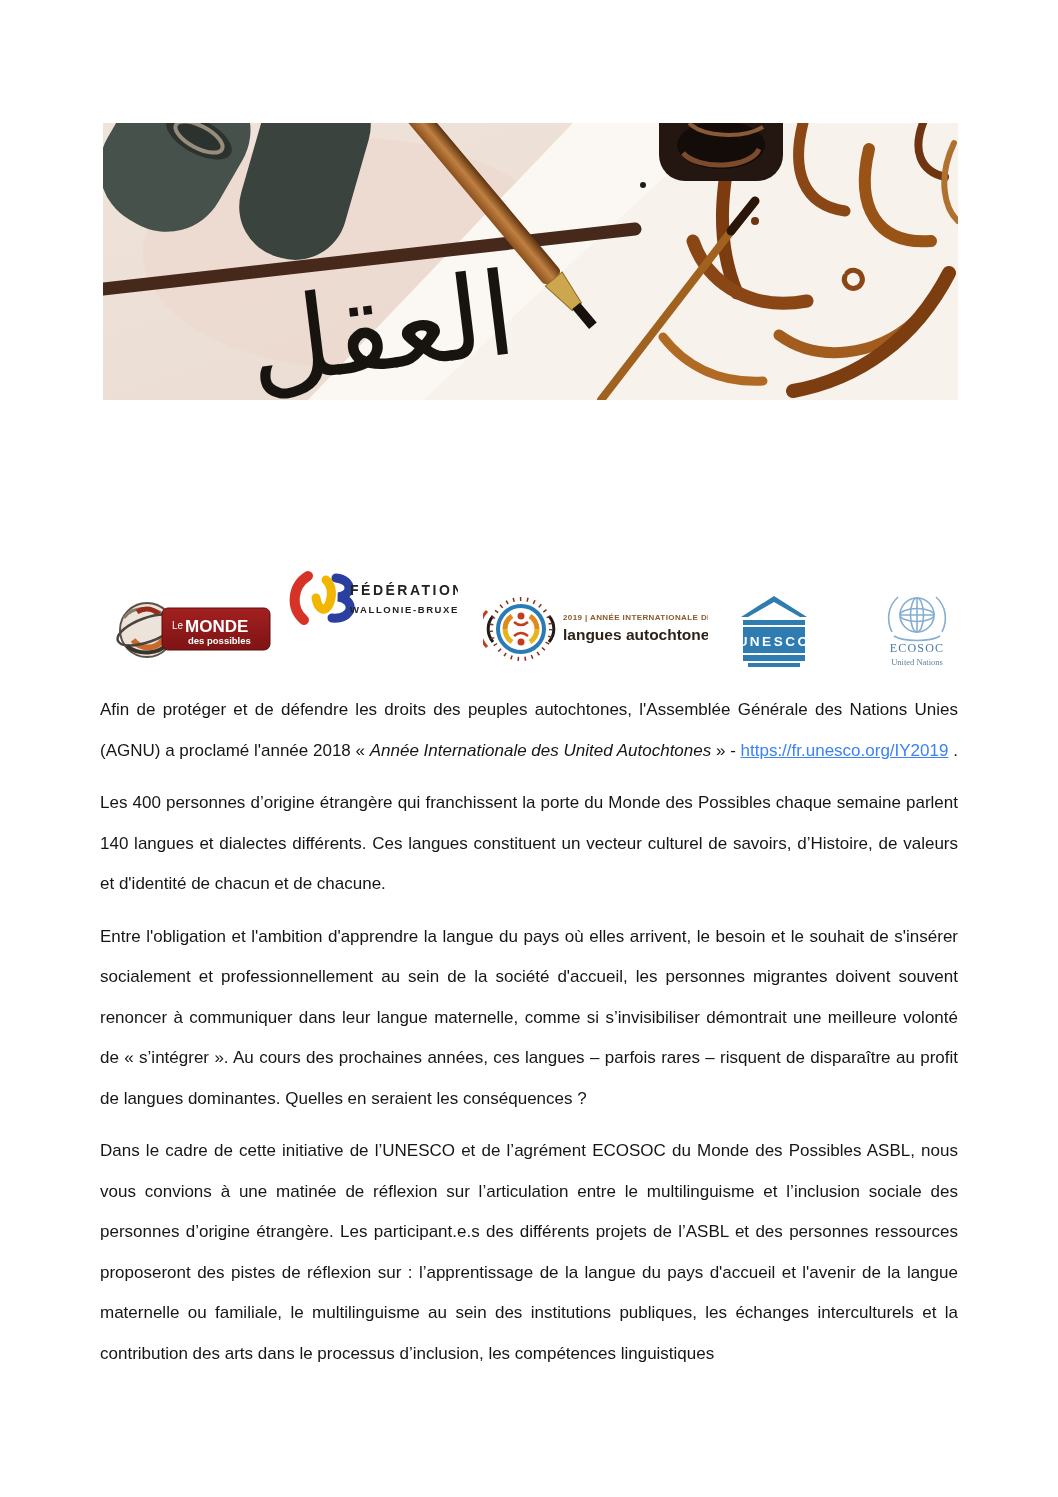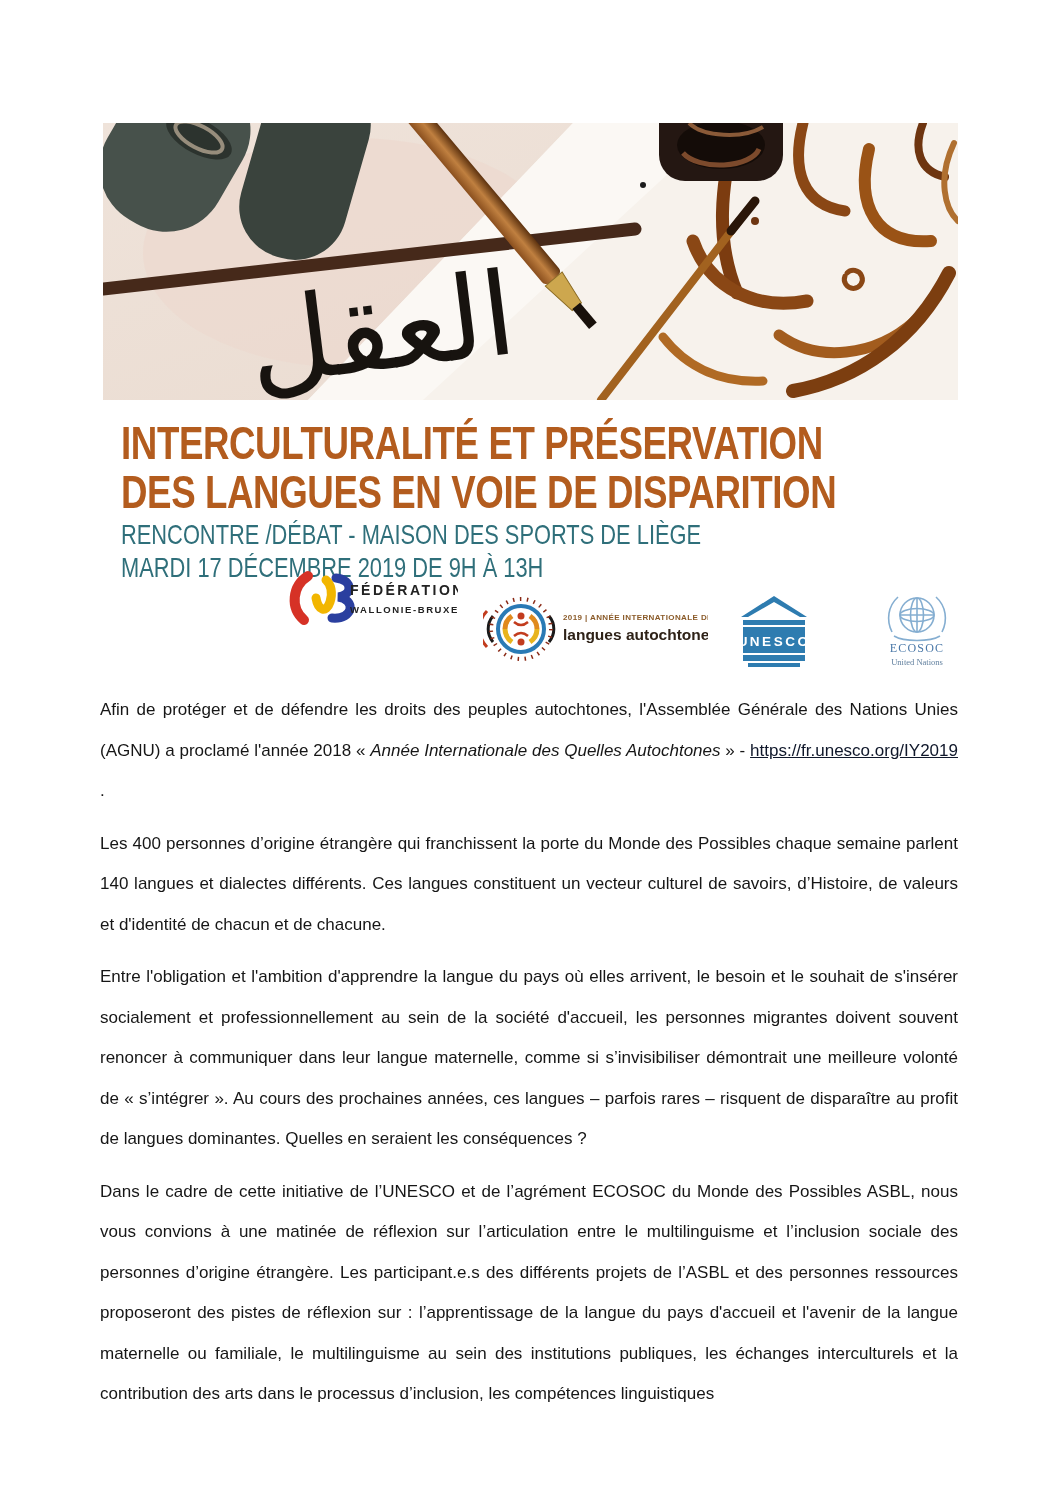--- a/index.html
+++ b/index.html
@@ -26,21 +26,21 @@
   .logo-monde{left:116px;top:596px;}
   .logo-federation{left:286px;top:568px;font-weight:bold;}
   .logo-autochtones{left:483px;top:592px;}
   .logo-unesco{left:741px;top:596px;}
   .logo-ecosoc{left:862px;top:590px;margin-left:20px;}
 
   
   .bodytext{position:absolute;left:100px;top:690px;width:858px;
             font-size:17px;line-height:40.5px;color:#161616;text-align:justify;}
   .bodytext p{margin:0 0 12px 0;}
-  .bodytext a{color:#0f172a;text-decoration:underline;}
+  .bodytext a{color:#3b82f6;text-decoration:underline;}
   .bodytext i{font-style:italic;}
 </style>
 </head>
 <body>
 
 <div class="page">
 
   <div class="hero">
     <svg viewBox="0 0 855 277" preserveAspectRatio="none">
       <defs>
@@ -103,30 +103,38 @@
         <rect x="-5" y="257" width="10" height="26" fill="#18100a"></rect>
       </g>
 
       <g>
         <path d="M636 98 L 498 277" stroke="#a2621f" stroke-width="8" stroke-linecap="round"></path>
         <path d="M628 108 L 652 78" stroke="#2a1608" stroke-width="9" stroke-linecap="round"></path>
       </g>
     </svg>
   </div>
 
-  <div class="title">
-    <div class="t-line">INTERCULTURALITÉ ET PRÉSERVATION</div>
-    <div class="t-line">DES LANGUES EN VOIE DE DISPARITION</div>
-  </div>
-
-  <div class="subtitle">
-    <div class="s-line">RENCONTRE /DÉBAT - MAISON DES SPORTS DE LIÈGE</div>
-    <div class="s-line">MARDI 17 DÉCEMBRE 2019 DE 9H À 13H</div>
-  </div>
-
+
+
+  <div class="logo logo-monde">
+    <svg width="160" height="68" viewBox="0 0 160 68">
+      <g>
+        <circle cx="31" cy="34" r="27" fill="#ece4da" stroke="#5a5248" stroke-width="2"></circle>
+        <path d="M8 22 C 18 8, 44 10, 55 26" stroke="#8a7a6a" stroke-width="3" fill="none"></path>
+        <path d="M17 44 C 25 54, 39 54, 47 44" stroke="#c96a2a" stroke-width="6" fill="none"></path>
+        <path d="M21 16 C 29 11, 37 13, 43 18" stroke="#9a2a1a" stroke-width="5" fill="none"></path>
+        <ellipse cx="31" cy="34" rx="31" ry="12" fill="none" stroke="#4a443c" stroke-width="2.5" transform="rotate(-20 31 34)"></ellipse>
+        <path d="M11 50 C 23 60, 43 58, 51 48" stroke="#3a332c" stroke-width="4" fill="none"></path>
+      </g>
+      <rect x="46" y="12" width="108" height="42" rx="6" fill="url(#gBadge)" stroke="#5e0f0f" stroke-width="1"></rect>
+      <text x="56" y="33" font-size="10" fill="#ffffff" font-family="'Liberation Sans',sans-serif">Le</text>
+      <text x="69" y="36" font-size="17" font-weight="bold" fill="#ffffff" font-family="'Liberation Sans',sans-serif">MONDE</text>
+      <text x="72" y="48" font-size="9.5" font-weight="bold" fill="#ffffff" font-family="'Liberation Sans',sans-serif">des possibles</text>
+    </svg>
+  </div>
 
   <div class="logo logo-federation">
     <svg width="172" height="60" viewBox="0 0 172 60">
       <g stroke-linecap="round" fill="none">
         <path d="M22 8 C 6 18, 4 40, 18 52" stroke="#d63226" stroke-width="10"></path>
         <path d="M30 30 C 32 42, 40 46, 44 34 C 47 25, 45 16, 40 12" stroke="#f2b600" stroke-width="9"></path>
         <path d="M50 10 C 68 12, 66 28, 52 29 C 70 31, 68 52, 46 50" stroke="#2a3f9f" stroke-width="9"></path>
       </g>
       <text x="64" y="27" font-size="14" letter-spacing="2.5" fill="#222222" font-family="'Liberation Sans',sans-serif">FÉDÉRATION</text>
       <text x="64" y="45" font-size="9.5" letter-spacing="1.6" fill="#222222" font-family="'Liberation Sans',sans-serif">WALLONIE-BRUXELLES</text>
@@ -179,19 +187,19 @@
         <path d="M10 42 C 4 30, 6 16, 16 7"></path>
         <path d="M60 42 C 66 30, 64 16, 54 7"></path>
         <path d="M12 46 C 22 52, 48 52, 58 46"></path>
       </g>
       <text x="35" y="62" text-anchor="middle" font-size="12" letter-spacing="1.2" fill="#4a78a8" font-family="'Liberation Serif',serif">ECOSOC</text>
       <text x="35" y="75" text-anchor="middle" font-size="8.5" fill="#62809f" font-family="'Liberation Serif',serif">United Nations</text>
     </svg>
   </div>
 
   <div class="bodytext">
-    <p><span>Afin de protéger et de défendre les droits des peuples autochtones, l'Assemblée Générale des Nations Unies (AGNU) a proclamé l'année 2018 « </span><i>Année Internationale des Quelles Autochtones</i><span> »  - </span><a href="#">https://fr.unesco.org/IY2019</a><span> .</span></p>
+    <p><span>Afin de protéger et de défendre les droits des peuples autochtones, l'Assemblée Générale des Nations Unies (AGNU) a proclamé l'année 2018 « </span><i>Année Internationale des United Autochtones</i><span> »  - </span><a href="#">https://fr.unesco.org/IY2019</a><span> .</span></p>
     <p>Les 400 personnes d’origine étrangère qui franchissent la porte du Monde des Possibles chaque semaine parlent 140 langues et dialectes différents. Ces langues constituent un vecteur culturel de savoirs, d’Histoire, de valeurs et d'identité de chacun et de chacune.</p>
     <p>Entre l'obligation et l'ambition d'apprendre la langue du pays où elles arrivent, le besoin et le souhait de s'insérer socialement et professionnellement au sein de la société d'accueil, les personnes migrantes doivent souvent renoncer à communiquer dans leur langue maternelle, comme si s’invisibiliser démontrait une meilleure volonté de « s’intégrer ». Au cours des prochaines années, ces langues – parfois rares – risquent de disparaître au profit de langues dominantes. Quelles en seraient les conséquences ?</p>
     <p>Dans le cadre de cette initiative de l’UNESCO et de l’agrément ECOSOC du Monde des Possibles ASBL, nous vous convions à une matinée de réflexion sur l’articulation entre le multilinguisme et l’inclusion sociale des personnes d’origine étrangère. Les participant.e.s des différents projets de l’ASBL et des personnes ressources proposeront des pistes de réflexion sur : l’apprentissage de la langue du pays d'accueil et l'avenir de la langue maternelle ou familiale, le multilinguisme au sein des institutions publiques, les échanges interculturels et la contribution des arts dans le processus d’inclusion, les compétences linguistiques</p>
   </div>
 
 </div>
 
 </body></html>

